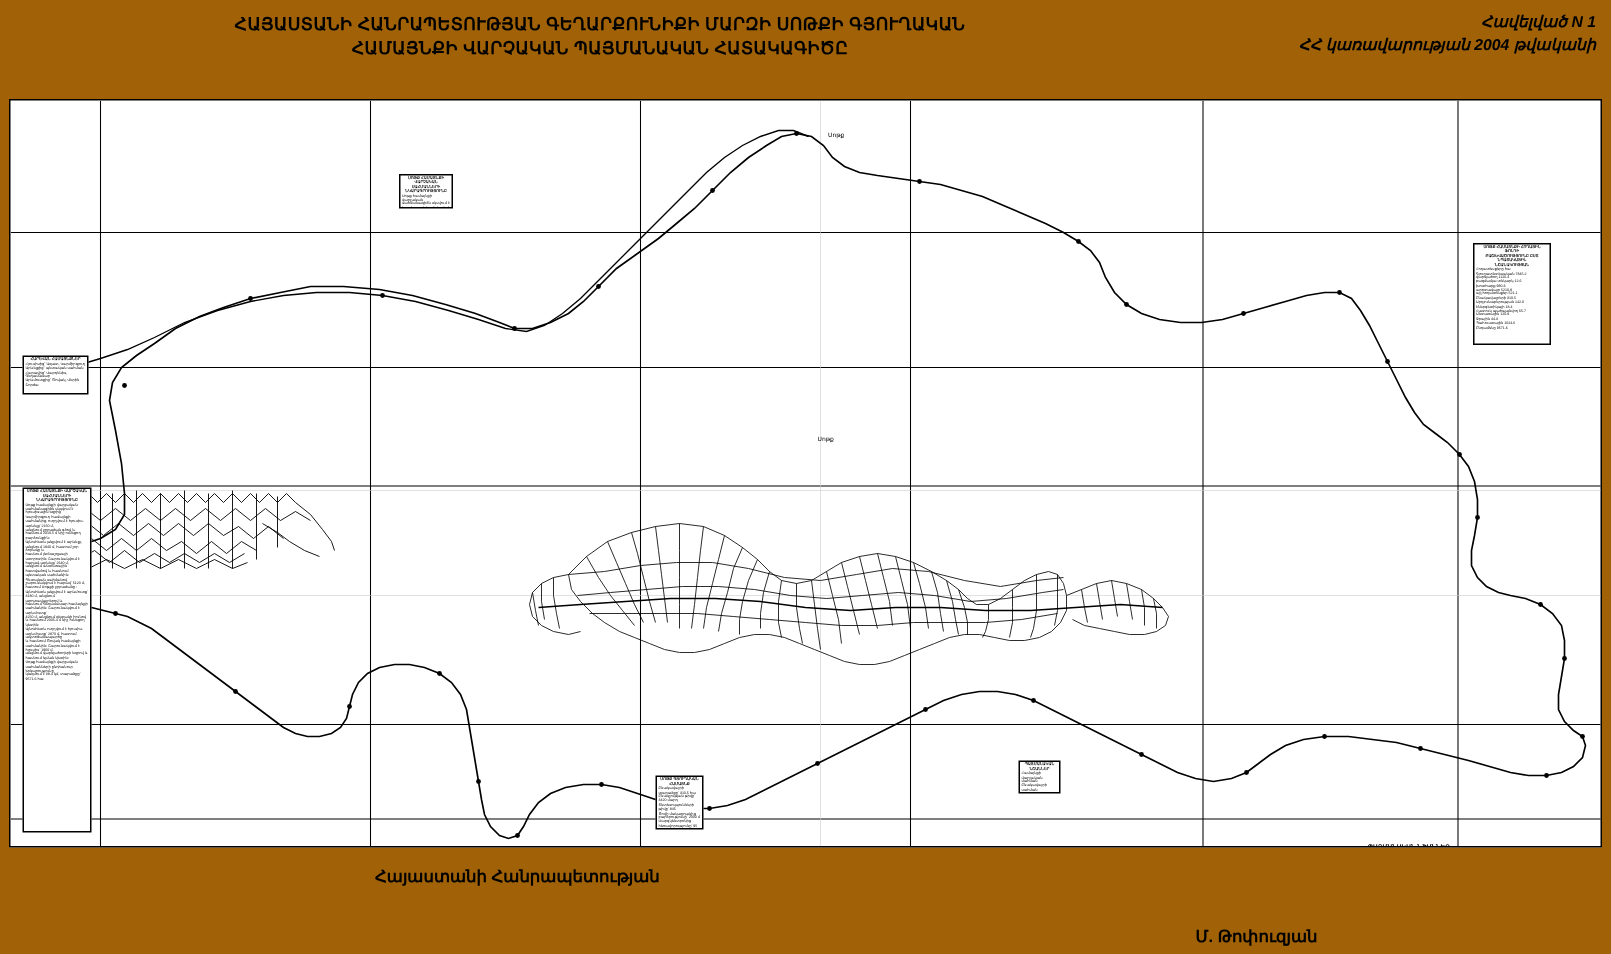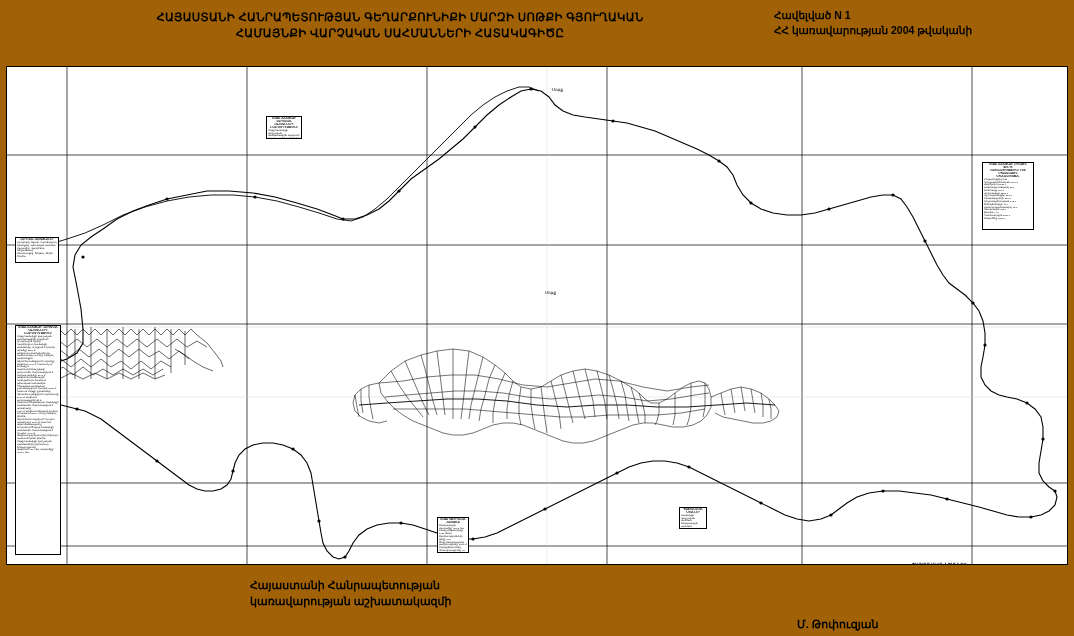--- a/index.html
+++ b/index.html
@@ -31,21 +31,23 @@
   .title-line {
     font-size: 11.5px;
     font-weight: bold;
     letter-spacing: 0.3px;
   }
   .doc-ref {
     position: absolute;
     right: 10px;
     top: 8px;
     width: 290px;
+    text-align: right;
     line-height: 1.4;
+    font-style: italic;
   }
   .doc-ref div {
     font-size: 10.5px;
     font-weight: bold;
   }
 
   
   #map-frame {
     position: absolute;
     left: 6px;
@@ -119,21 +121,21 @@
     margin-left: 32px;
   }
 </style>
 </head>
 <body>
 
 <div id="page">
 
   <div class="title-block">
     <div class="title-line">ՀԱՅԱՍՏԱՆԻ ՀԱՆՐԱՊԵՏՈՒԹՅԱՆ ԳԵՂԱՐՔՈՒՆԻՔԻ ՄԱՐԶԻ ՍՈԹՔԻ ԳՅՈՒՂԱԿԱՆ</div>
-    <div class="title-line">ՀԱՄԱՅՆՔԻ ՎԱՐՉԱԿԱՆ  ՍԱՀՄԱՆՆԵՐԻ ՀԱՏԱԿԱԳԻԾԸ</div>
+    <div class="title-line">ՀԱՄԱՅՆՔԻ ՎԱՐՉԱԿԱՆ  ՊԱՅՄԱՆԱԿԱՆ ՀԱՏԱԿԱԳԻԾԸ</div>
   </div>
 
   <div class="doc-ref">
     <div>Հավելված N 1</div>
     <div>ՀՀ կառավարության 2004 թվականի</div>
   </div>
 
   <div id="map-frame">
 
     <svg id="map-svg" width="1062" height="499" viewBox="0 0 1062 499">
@@ -386,18 +388,17 @@
 
     <div id="legend">
       <div class="legend-title">ՊԱՅՄԱՆԱԿԱՆ  ՆՇԱՆՆԵՐ</div>
 
     </div>
 
   </div>
 
   <div class="footer-left">
     <div>Հայաստանի Հանրապետության</div>
-    <div>կառավարության աշխատակազմի</div>
   </div>
 
   <div class="footer-right">Մ. Թոփուզյան</div>
 
 </div>
 
 </body></html>

